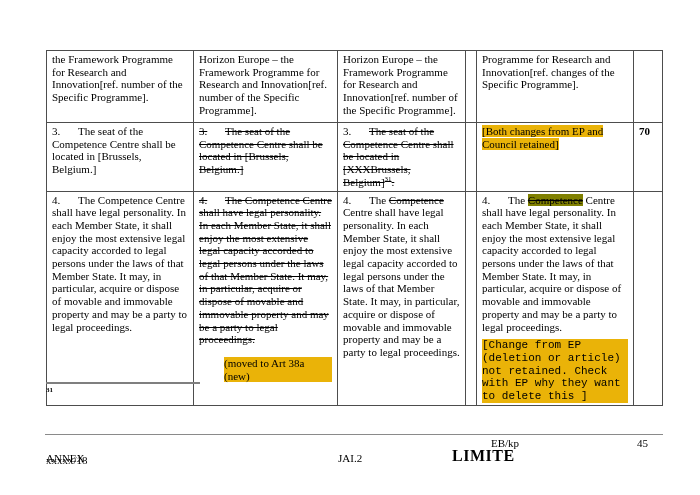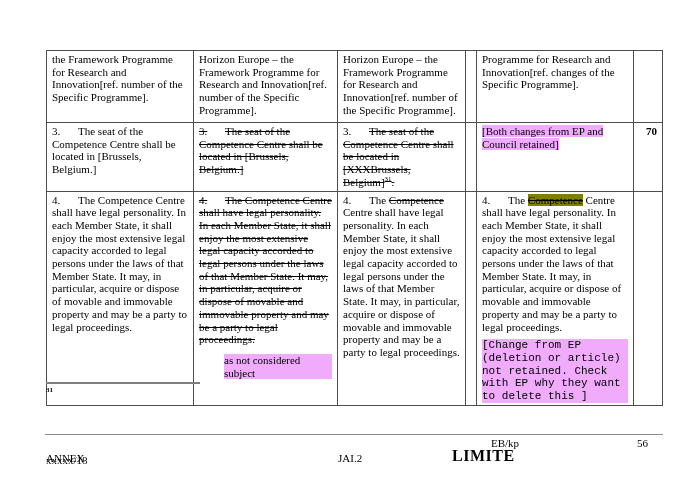--- a/index.html
+++ b/index.html
@@ -4,24 +4,24 @@
 <style>
   html,body{margin:0;padding:0;width:700px;height:495px;overflow:hidden;background:#ffffff;}
   body{position:relative;font-family:"Liberation Serif",serif;color:#000;}
   .page{position:absolute;inset:0;background:#fff;}
 
   table.doc-table{position:absolute;left:46px;top:50px;width:616px;border-collapse:collapse;table-layout:fixed;}
   table.doc-table td{border:1px solid #4d4d4d;vertical-align:top;padding:2px 5px 2px 5px;font-size:11px;line-height:12.7px;word-wrap:break-word;}
   tr.r1{height:72px;margin-top:16px;}
   tr.r2{height:51px;}
   tr.r3{height:190px;}
-  td.refcol{text-align:right;vertical-align:middle;padding:0 2px;font-weight:bold;}
+  td.refcol{text-align:left;vertical-align:middle;padding:0 2px;font-weight:bold;}
   .num{display:inline-block;width:26px;}
   .strike{text-decoration:line-through;}
-  .hl{background:#f0abfc;}
+  .hl{background:#eab308;}
   .hl-olive{background:#808000;}
   .note-line{margin:11px 0 0 25px;line-height:12.7px;}
   .note-line.second{margin-top:8px;}
   .note-block{margin-top:6px;display:inline-block;font-family:Liberation Mono, monospace;}
   sup.fnref{font-size:7px;line-height:0;}
 
   .fn-rule{position:absolute;left:46px;top:382px;width:154px;height:2px;background:#7f7f7f;}
   .fn-marker{position:absolute;left:46px;top:386px;font-size:7px;font-weight:bold;}
 
   .footer-rule{position:absolute;left:45px;top:434px;width:618px;height:1px;background:#8a8a8a;}
@@ -72,21 +72,21 @@
         <span class="hl">[Both changes from EP and Council retained]</span>
       </td>
       <td class="refcol"><span>70</span></td>
     </tr>
     <tr class="r3">
       <td>
         <span class="num">4.</span><span>The Competence Centre shall have legal personality. In each Member State, it shall enjoy the most extensive legal capacity accorded to legal persons under the laws of that Member State. It may, in particular, acquire or dispose of movable and immovable property and may be a party to legal proceedings.</span>
       </td>
       <td>
         <span class="strike"><span class="num strike">4.</span><span>The Competence Centre shall have legal personality. In each Member State, it shall enjoy the most extensive legal capacity accorded to legal persons under the laws of that Member State. It may, in particular, acquire or dispose of movable and immovable property and may be a party to legal proceedings.</span></span>
-        <div class="note-line second hl" style="display:table;">as not considered subject</div>
+        <div class="note-line hl" style="display:table;">(moved to Art 38a (new)</div>
       </td>
       <td>
         <span class="num">4.</span><span>The </span><span class="strike">Competence</span><span> Centre shall have legal personality. In each Member State, it shall enjoy the most extensive legal capacity accorded to legal persons under the laws of that Member State. It may, in particular, acquire or dispose of movable and immovable property and may be a party to legal proceedings.</span>
       </td>
       <td></td>
       <td>
         <span class="num">4.</span><span>The </span><span class="strike hl-olive">Competence</span><span> Centre shall have legal personality. In each Member State, it shall enjoy the most extensive legal capacity accorded to legal persons under the laws of that Member State. It may, in particular, acquire or dispose of movable and immovable property and may be a party to legal proceedings.</span>
         <span class="note-block hl">[Change from EP (deletion or article) not retained. Check with EP why they want to delete this ]</span>
       </td>
       <td class="refcol"></td>
@@ -95,17 +95,17 @@
     </table>
 
   <div class="fn-rule"></div>
   <div class="fn-marker">31</div>
 
   <div class="footer-rule"></div>
   <div class="f-item f-doc">xxxxx/18</div>
   <div class="f-item f-annex">ANNEX</div>
   <div class="f-item f-jai">JAI.2</div>
   <div class="f-item f-ebkp">EB/kp</div>
-  <div class="f-item f-page">56</div>
+  <div class="f-item f-page">45</div>
   <div class="f-item f-limite">LIMITE</div>
   <div class="f-item f-en">EN</div>
 
 </div>
 
 </body></html>

